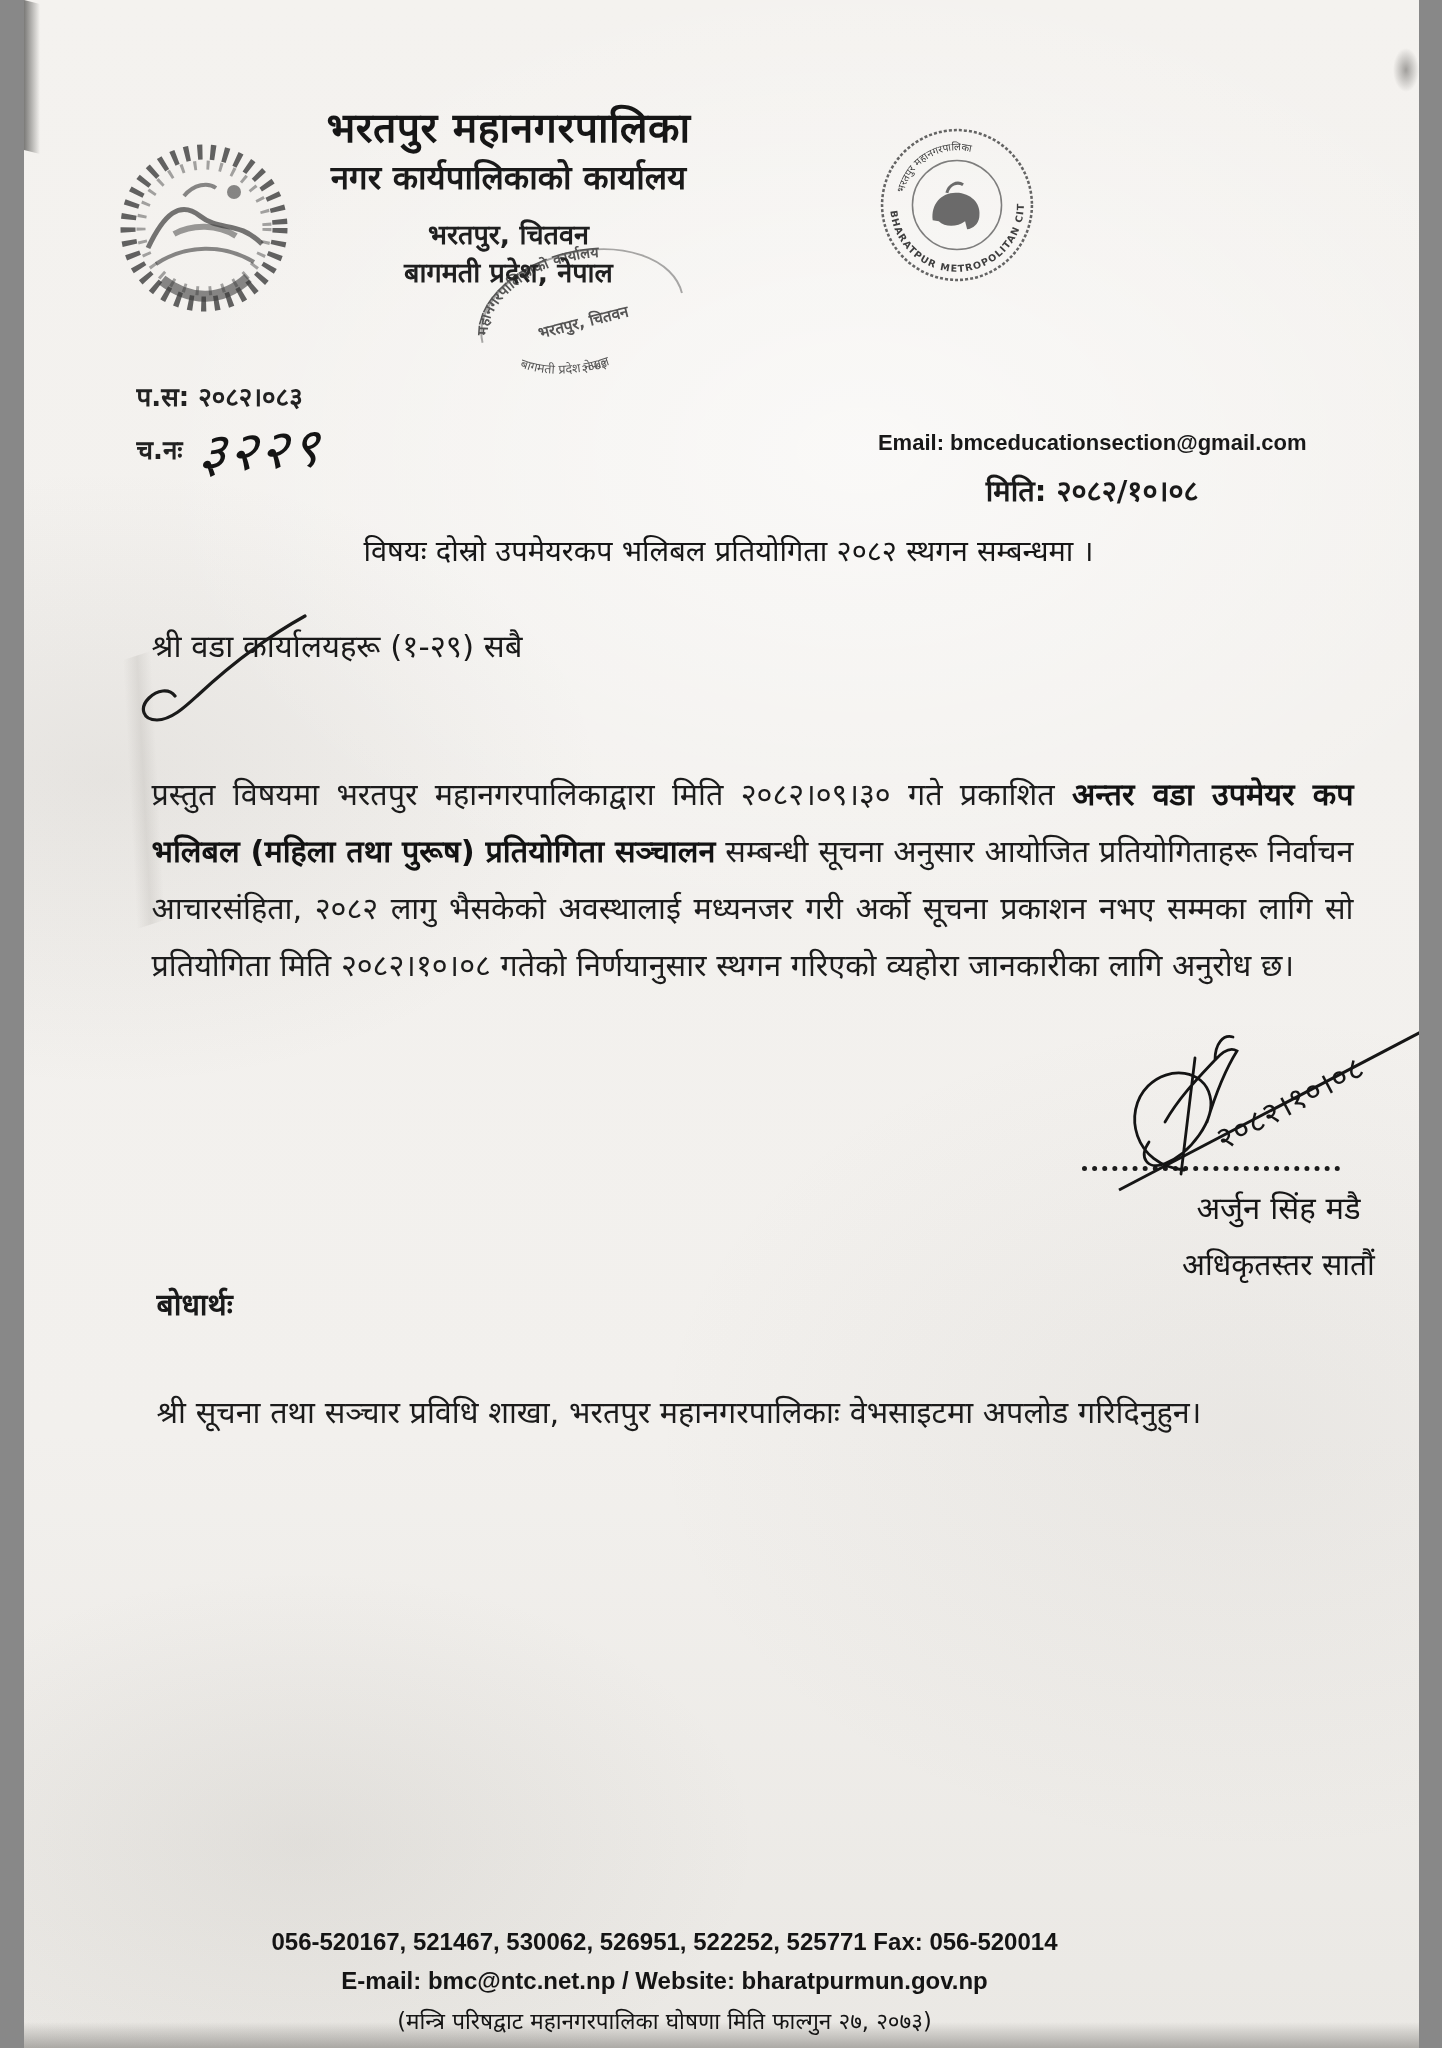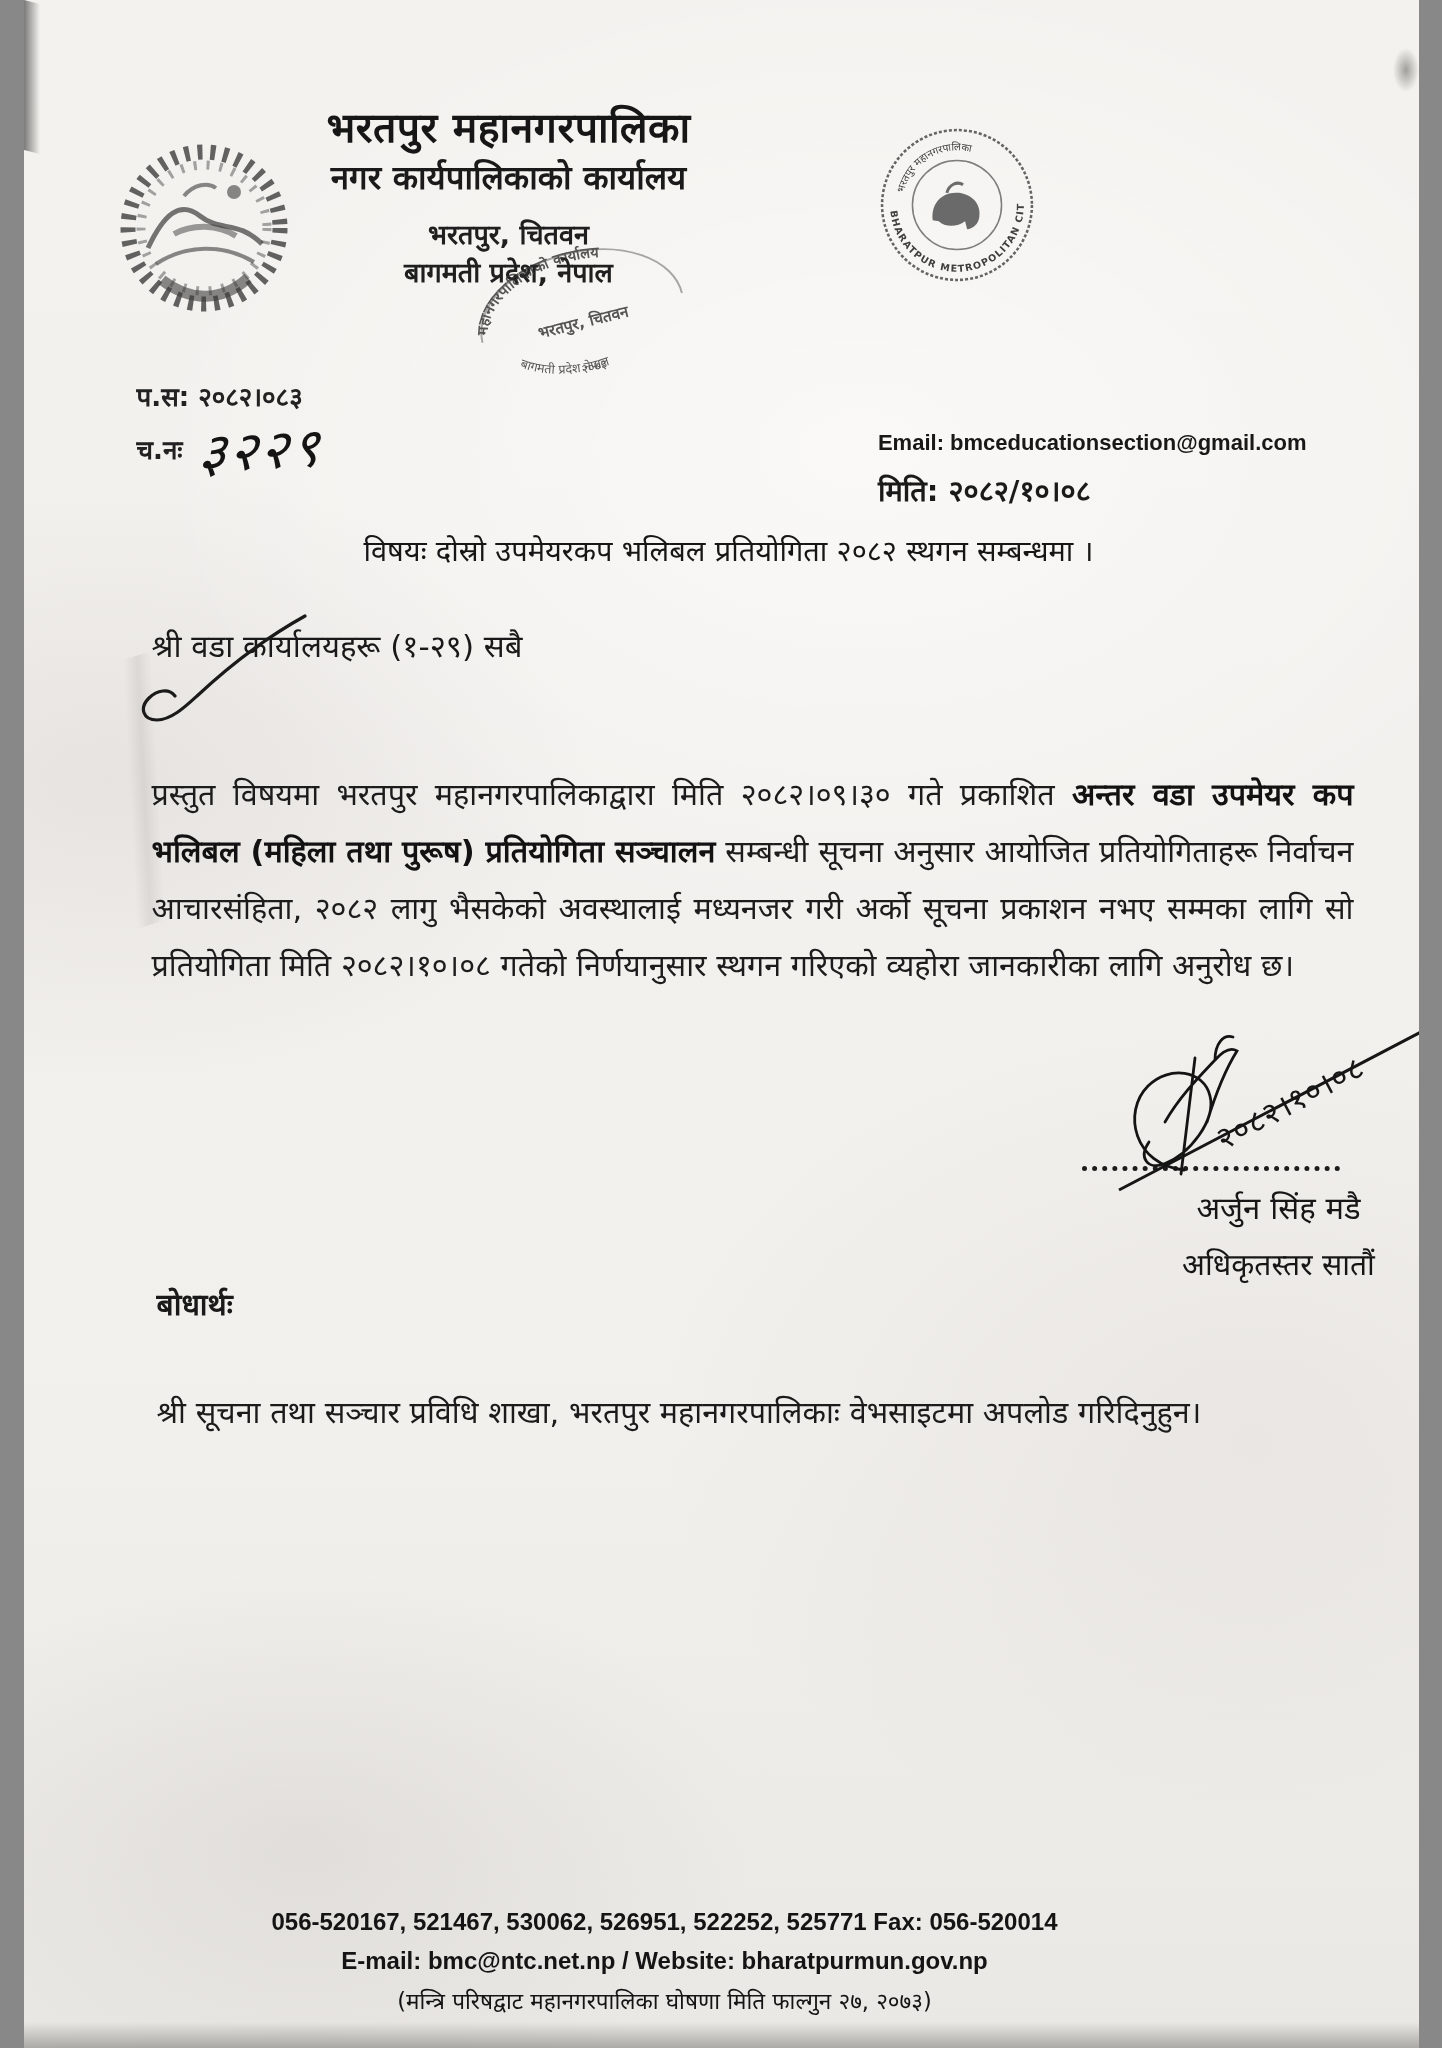--- a/index.html
+++ b/index.html
@@ -27,21 +27,21 @@
   .addr1{font-size:27px;font-weight:700;margin-top:16px;}
   .addr2{font-size:27px;font-weight:700;margin-top:1px;}
 
   .refs{left:113px;top:378px;font-size:26px;font-weight:600;color:#222;}
   .refs .row2{margin-top:10px;}
   .hand-number{
     display:inline-block;font-size:54px;font-weight:400;font-style:italic;
     letter-spacing:3px;transform:rotate(-3deg) skewX(-6deg);
     color:#141414;vertical-align:middle;margin-left:6px;line-height:1;
   }
-  .right-meta{right:112px;top:430px;text-align:left;}
+  .right-meta{right:112px;top:430px;text-align:center;}
   .email-line{font-size:22px;font-weight:600;color:#181818;}
   .date-line{font-size:29px;font-weight:700;margin-top:14px;color:#1a1a1a;}
 
   .subject{left:130px;top:530px;width:1150px;text-align:center;font-size:29px;font-weight:400;color:#161616;}
 
   .addressee{left:128px;top:624px;font-size:31px;color:#191919;}
   .addressee .l2{margin-top:17px;}
 
   .body-par{
     left:128px;top:766px;width:1202px;
@@ -51,21 +51,21 @@
 
   .sig-dotted{left:1058px;top:1118px;width:258px;height:48px;border-bottom:5px dotted #1c1c1c;}
   .sig-block{left:1110px;top:1186px;width:290px;text-align:center;color:#161616;}
   .sig-name{font-size:31px;font-weight:500;}
   .sig-desig{font-size:30px;font-weight:500;margin-top:15px;}
 
   .cc-label{left:133px;top:1283px;font-size:30px;font-weight:600;color:#1a1a1a;}
   .cc-line{left:133px;top:1390px;width:1230px;font-size:30.5px;color:#1b1b1b;}
 
   .footer{left:0;top:1908px;width:1282px;text-align:center;color:#141414;}
-  .f-phones{font-size:24px;font-weight:700;}
+  .f-phones{font-size:24px;font-weight:700;margin-top:20px;}
   .f-email{font-size:24px;font-weight:700;margin-top:11px;}
   .f-decl{font-size:22.5px;font-weight:500;margin-top:10px;}
 
   .artifact-tl{left:0;top:0;width:16px;height:150px;
     background:linear-gradient(to right, rgba(42,42,40,.6), rgba(42,42,40,0));
     transform:skewY(14deg);transform-origin:top left;}
   .artifact-tr{right:0;top:48px;width:26px;height:44px;
     background:radial-gradient(closest-side, rgba(60,58,55,.45), rgba(60,58,55,0));}
   .bottom-shadow{left:0;right:0;bottom:0;height:26px;
     background:linear-gradient(180deg, rgba(0,0,0,0), rgba(78,76,72,.4));}

